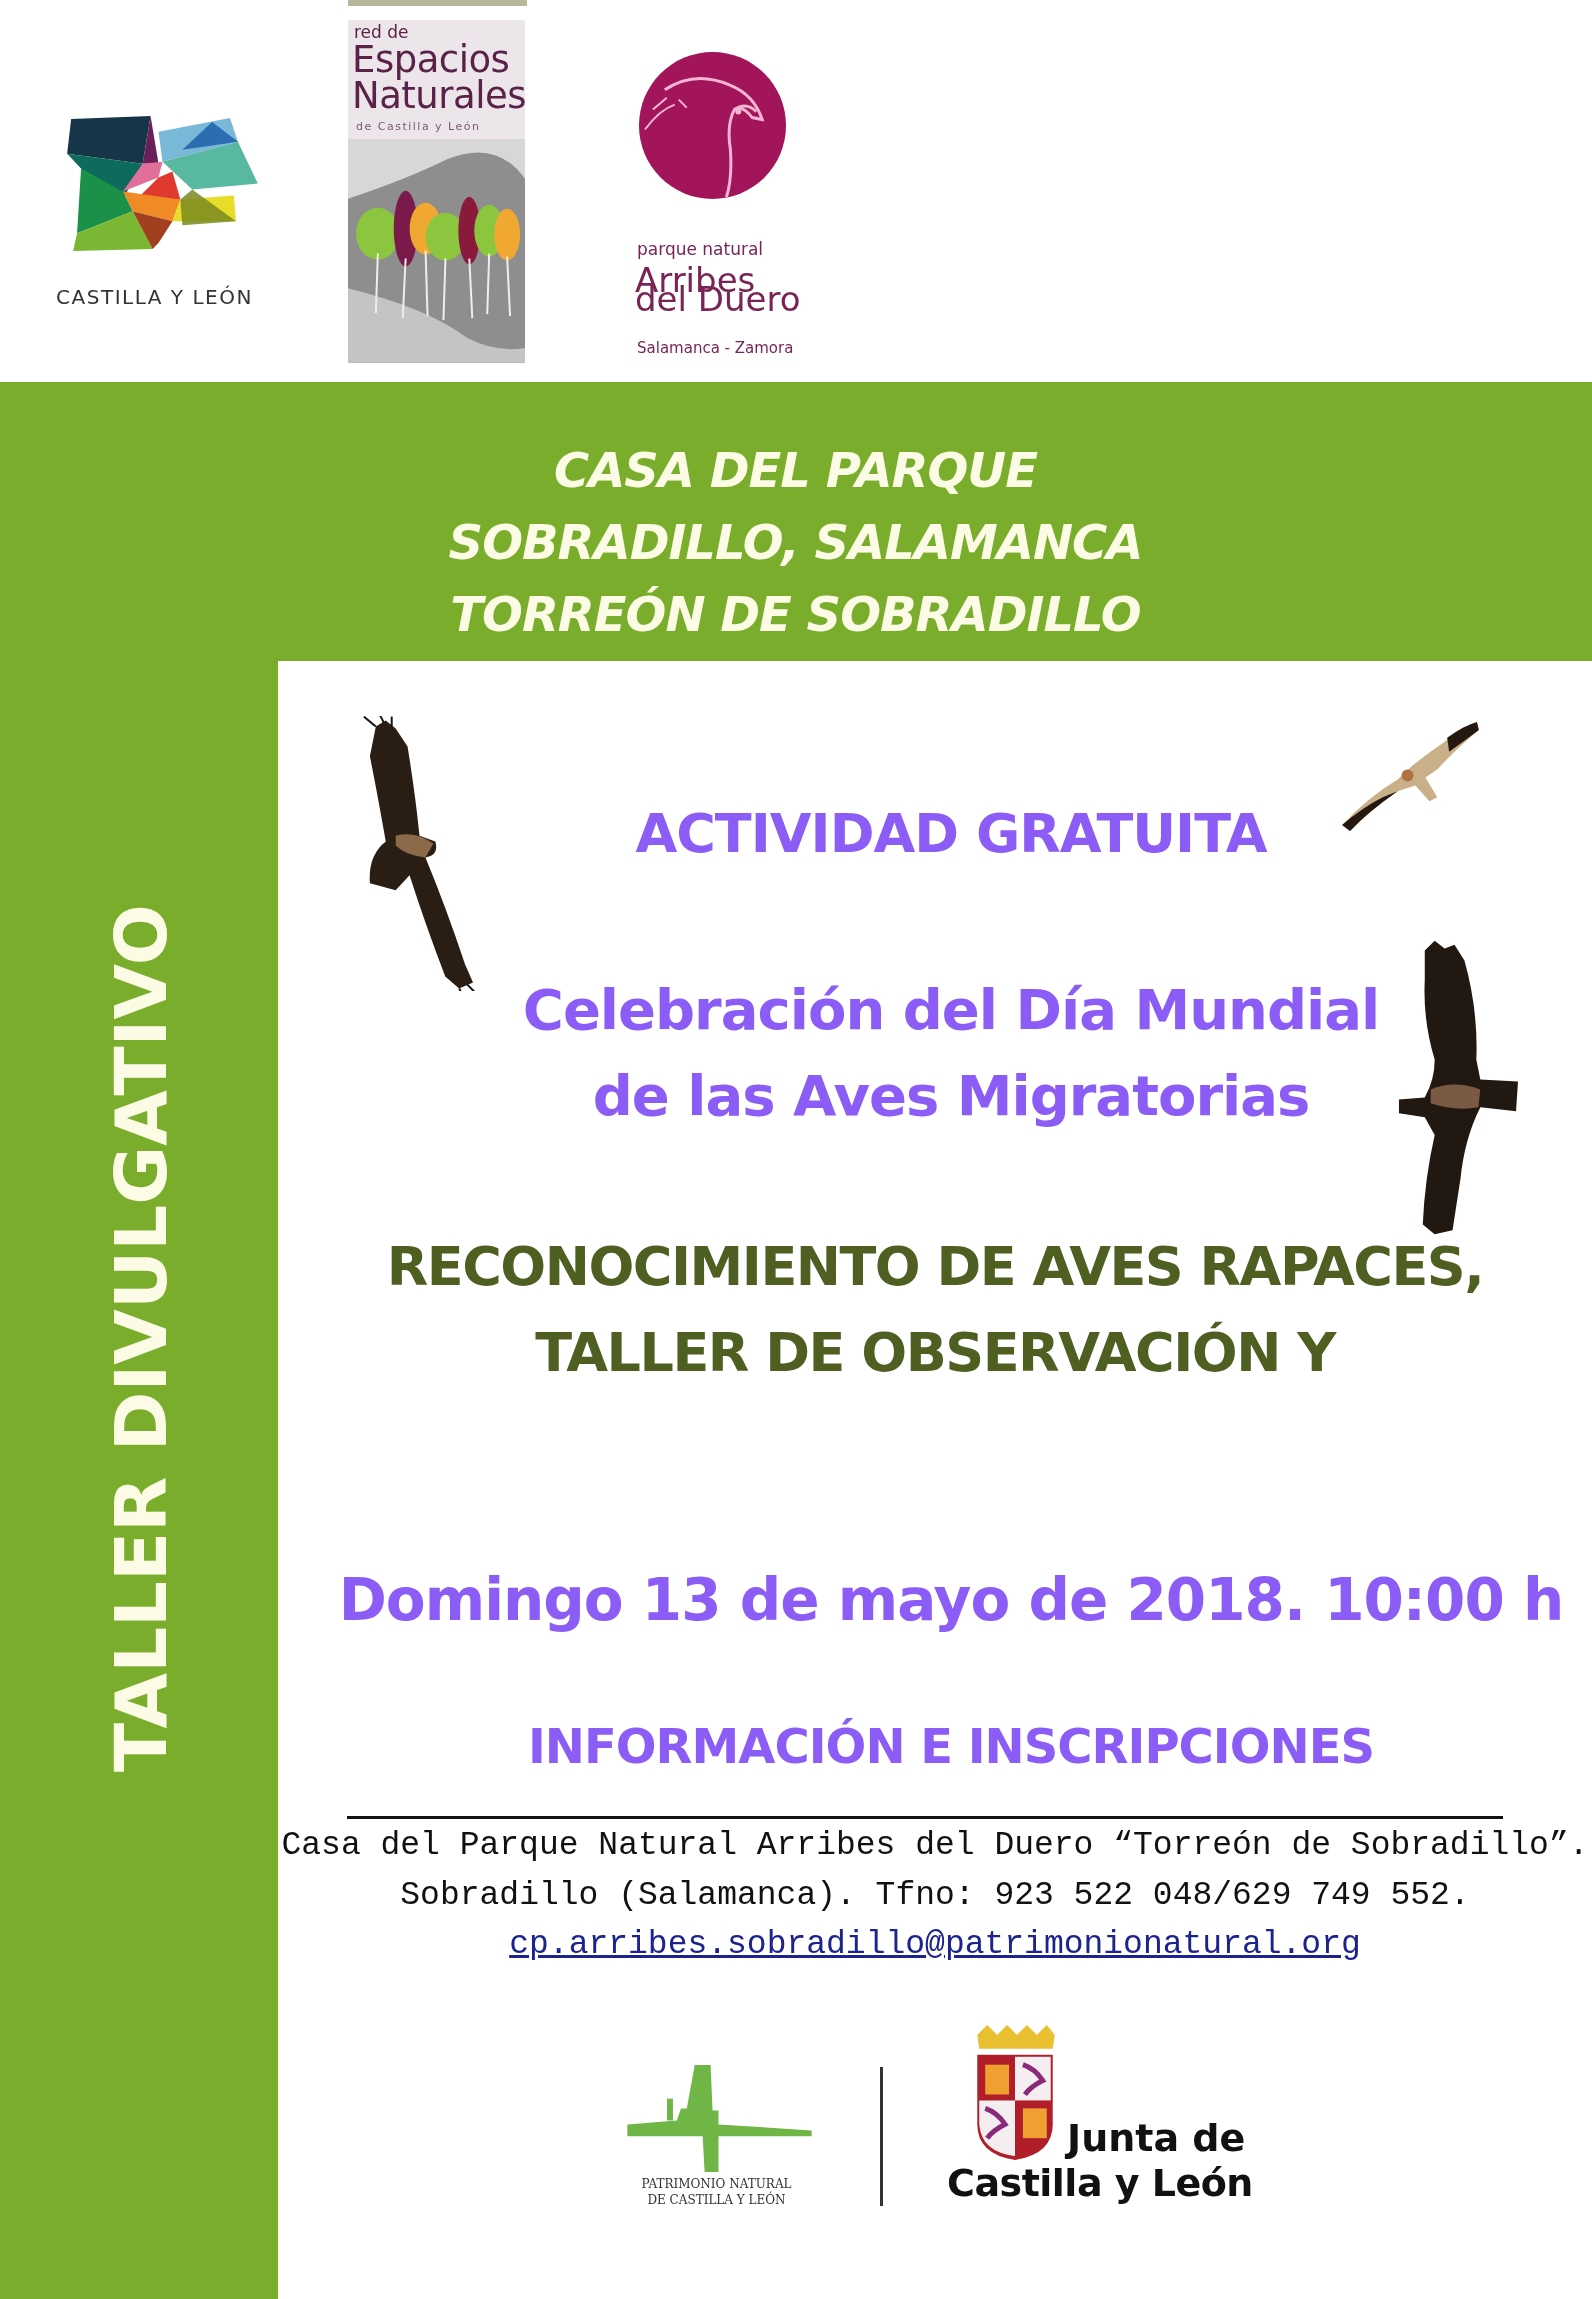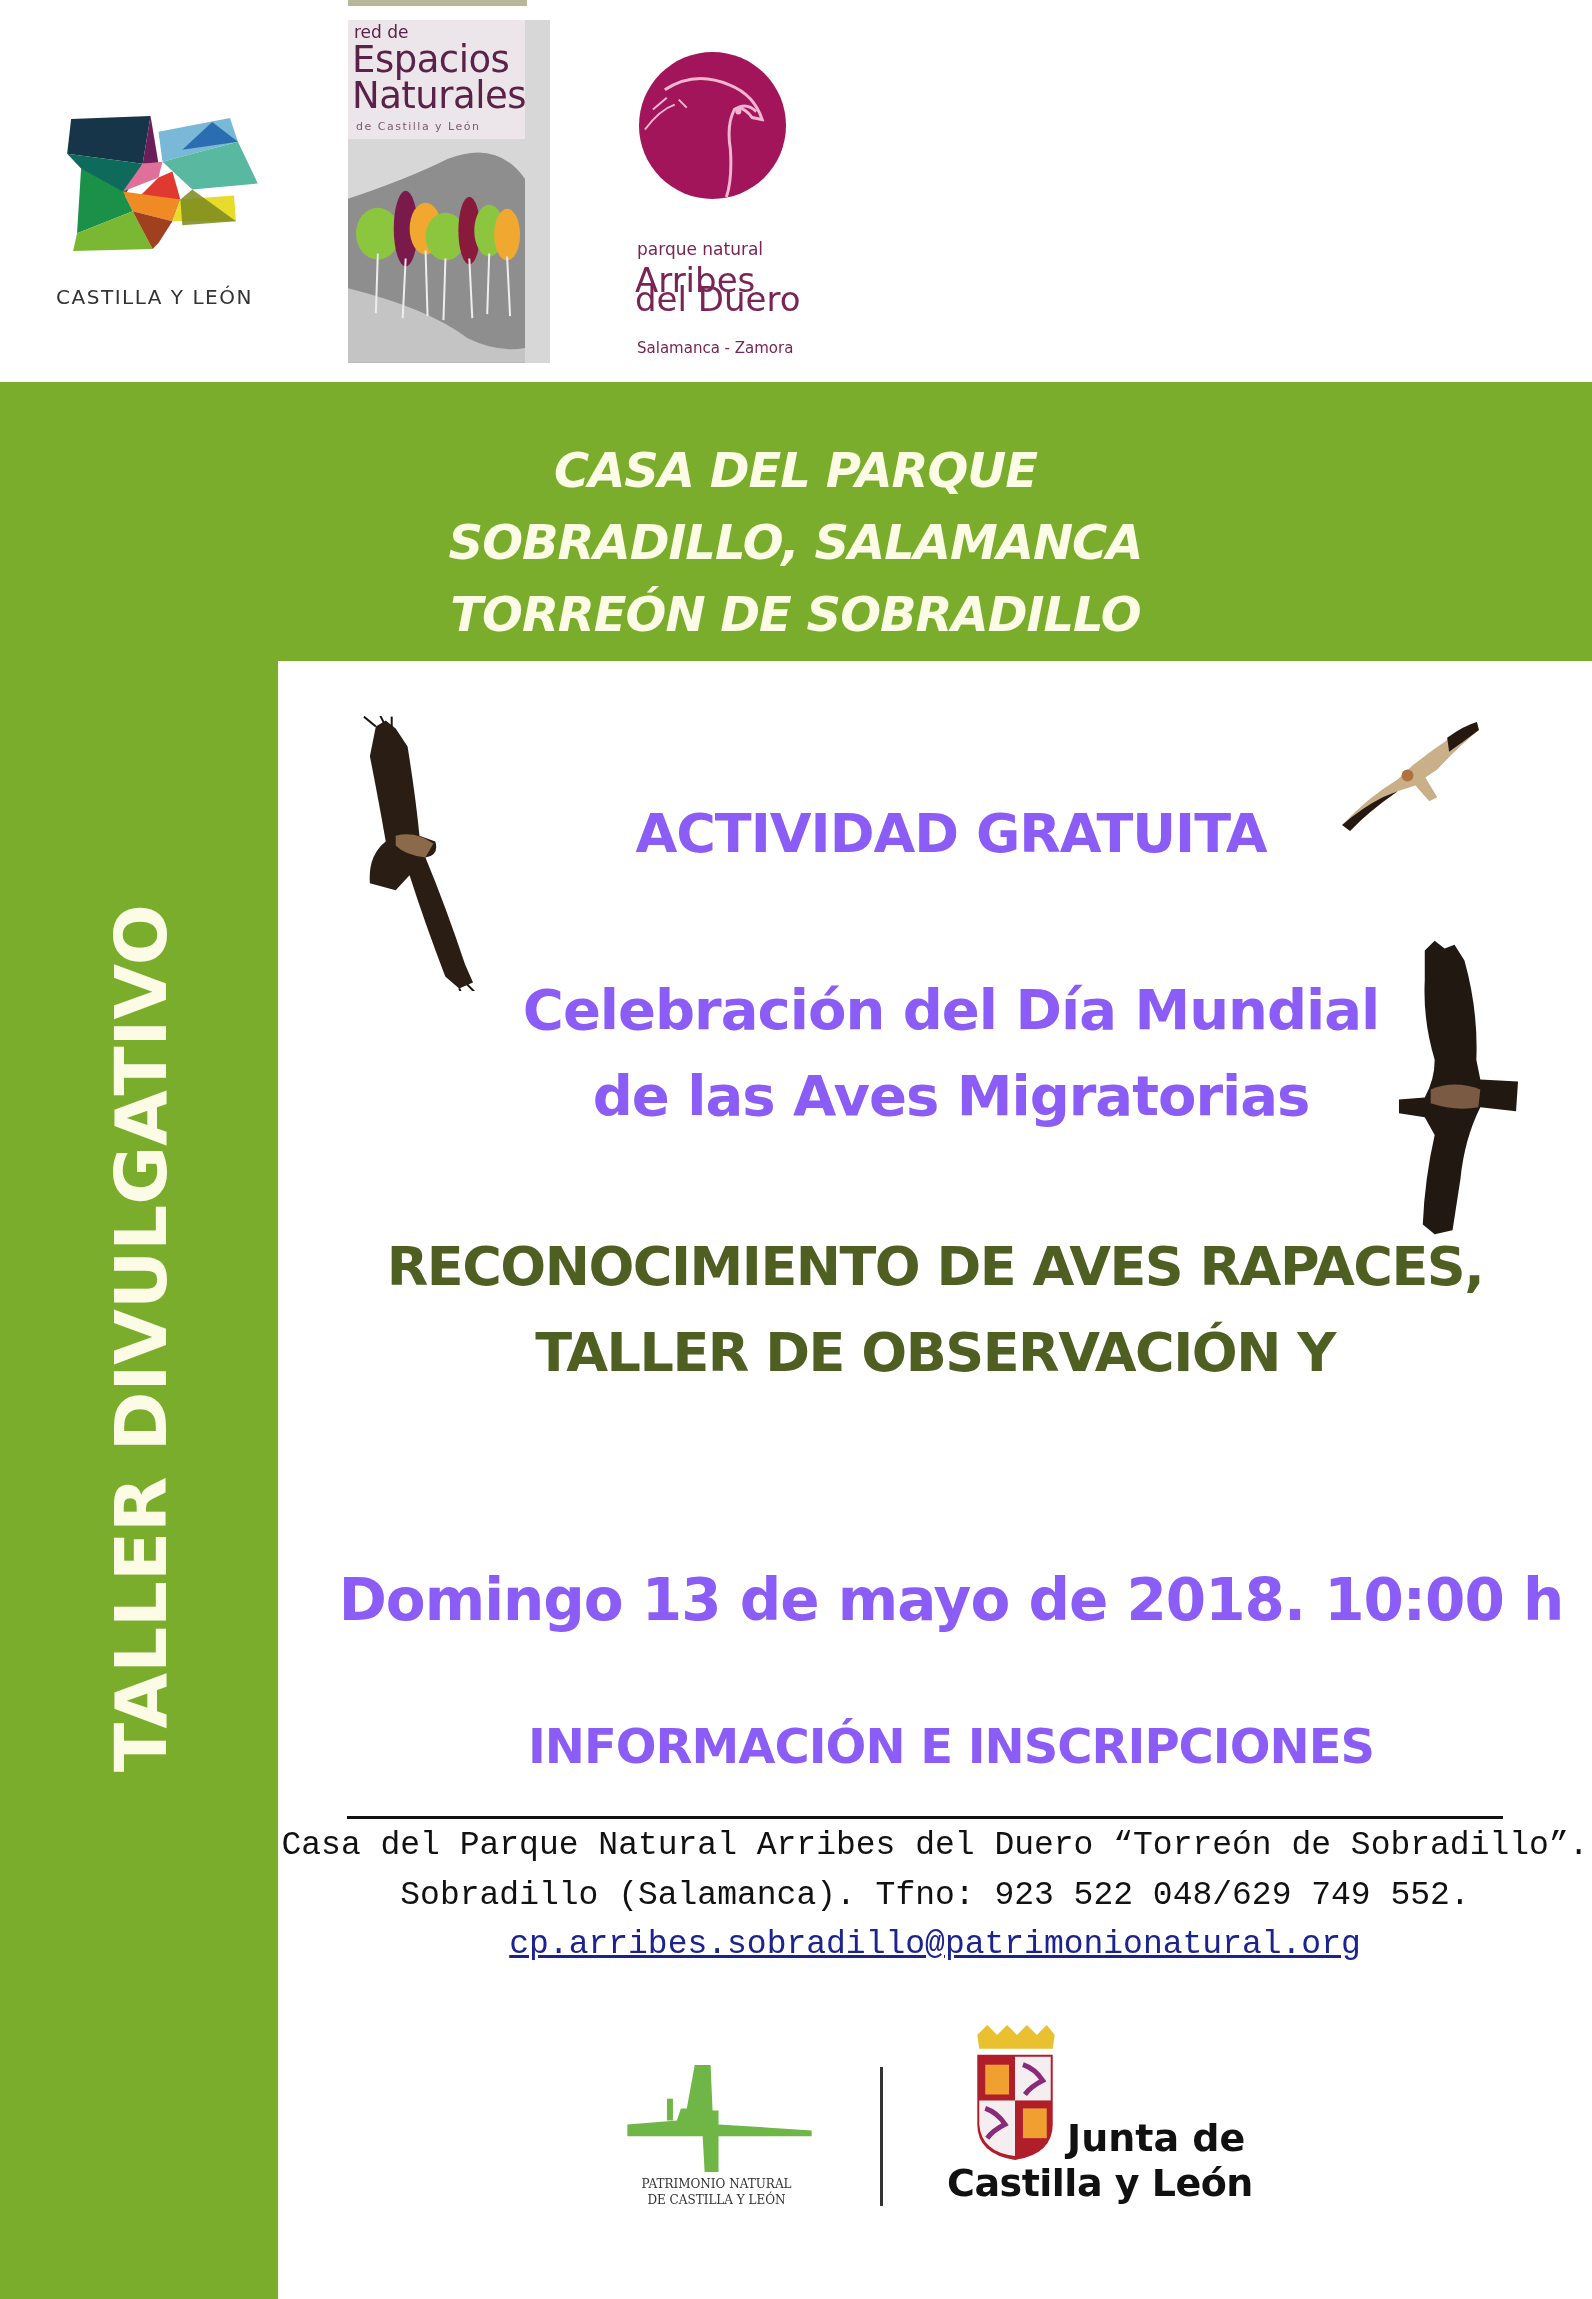--- a/index.html
+++ b/index.html
@@ -4,21 +4,21 @@
   <style>
     html, body { margin: 0; padding: 0; }
     body { width: 1592px; height: 2299px; position: relative; overflow: hidden; background: #ffffff; font-family: "Liberation Sans", "DejaVu Sans", sans-serif; }
     .abs { position: absolute; }
 
     
     .top-strip { left: 348px; top: 0; width: 179px; height: 6px; background: #b9b79a; }
 
     .cyl-text { left: 40px; top: 285px; width: 229px; text-align: center; font-size: 20px; letter-spacing: 1.5px; color: #333; font-family: "DejaVu Sans", sans-serif; }
 
-    .ren-box { left: 348px; top: 20px; width: 202px; height: 343px; background: #d7d7d7; overflow: hidden; }
+    .ren-box { left: 348px; top: 20px; width: 177px; height: 343px; background: #d7d7d7; overflow: hidden; }
     .ren-red { left: 6px; top: 2px; font-size: 17px; color: #5a2248; font-family: "DejaVu Sans", sans-serif; }
     .ren-big { left: 4px; font-size: 37px; line-height: 36px; color: #5a2248; font-family: "DejaVu Sans", sans-serif; letter-spacing: -0.5px; }
     .ren-small { left: 8px; top: 100px; font-size: 11px; letter-spacing: 1.5px; color: #7a5a70; font-family: "DejaVu Sans", sans-serif; }
 
     .arr-pn { left: 637px; top: 239px; font-size: 17px; color: #7a2456; font-family: "DejaVu Sans", sans-serif; }
     .arr-title { left: 635px; font-size: 34px; line-height: 36px; color: #7a2456; font-family: "DejaVu Sans", sans-serif; }
     .arr-sub { left: 637px; top: 339px; font-size: 15px; color: #7a2456; font-family: "DejaVu Sans", sans-serif; }
 
     
     .green-band { left: 0; top: 382px; width: 1592px; height: 279px; background: #79ad2b; }

